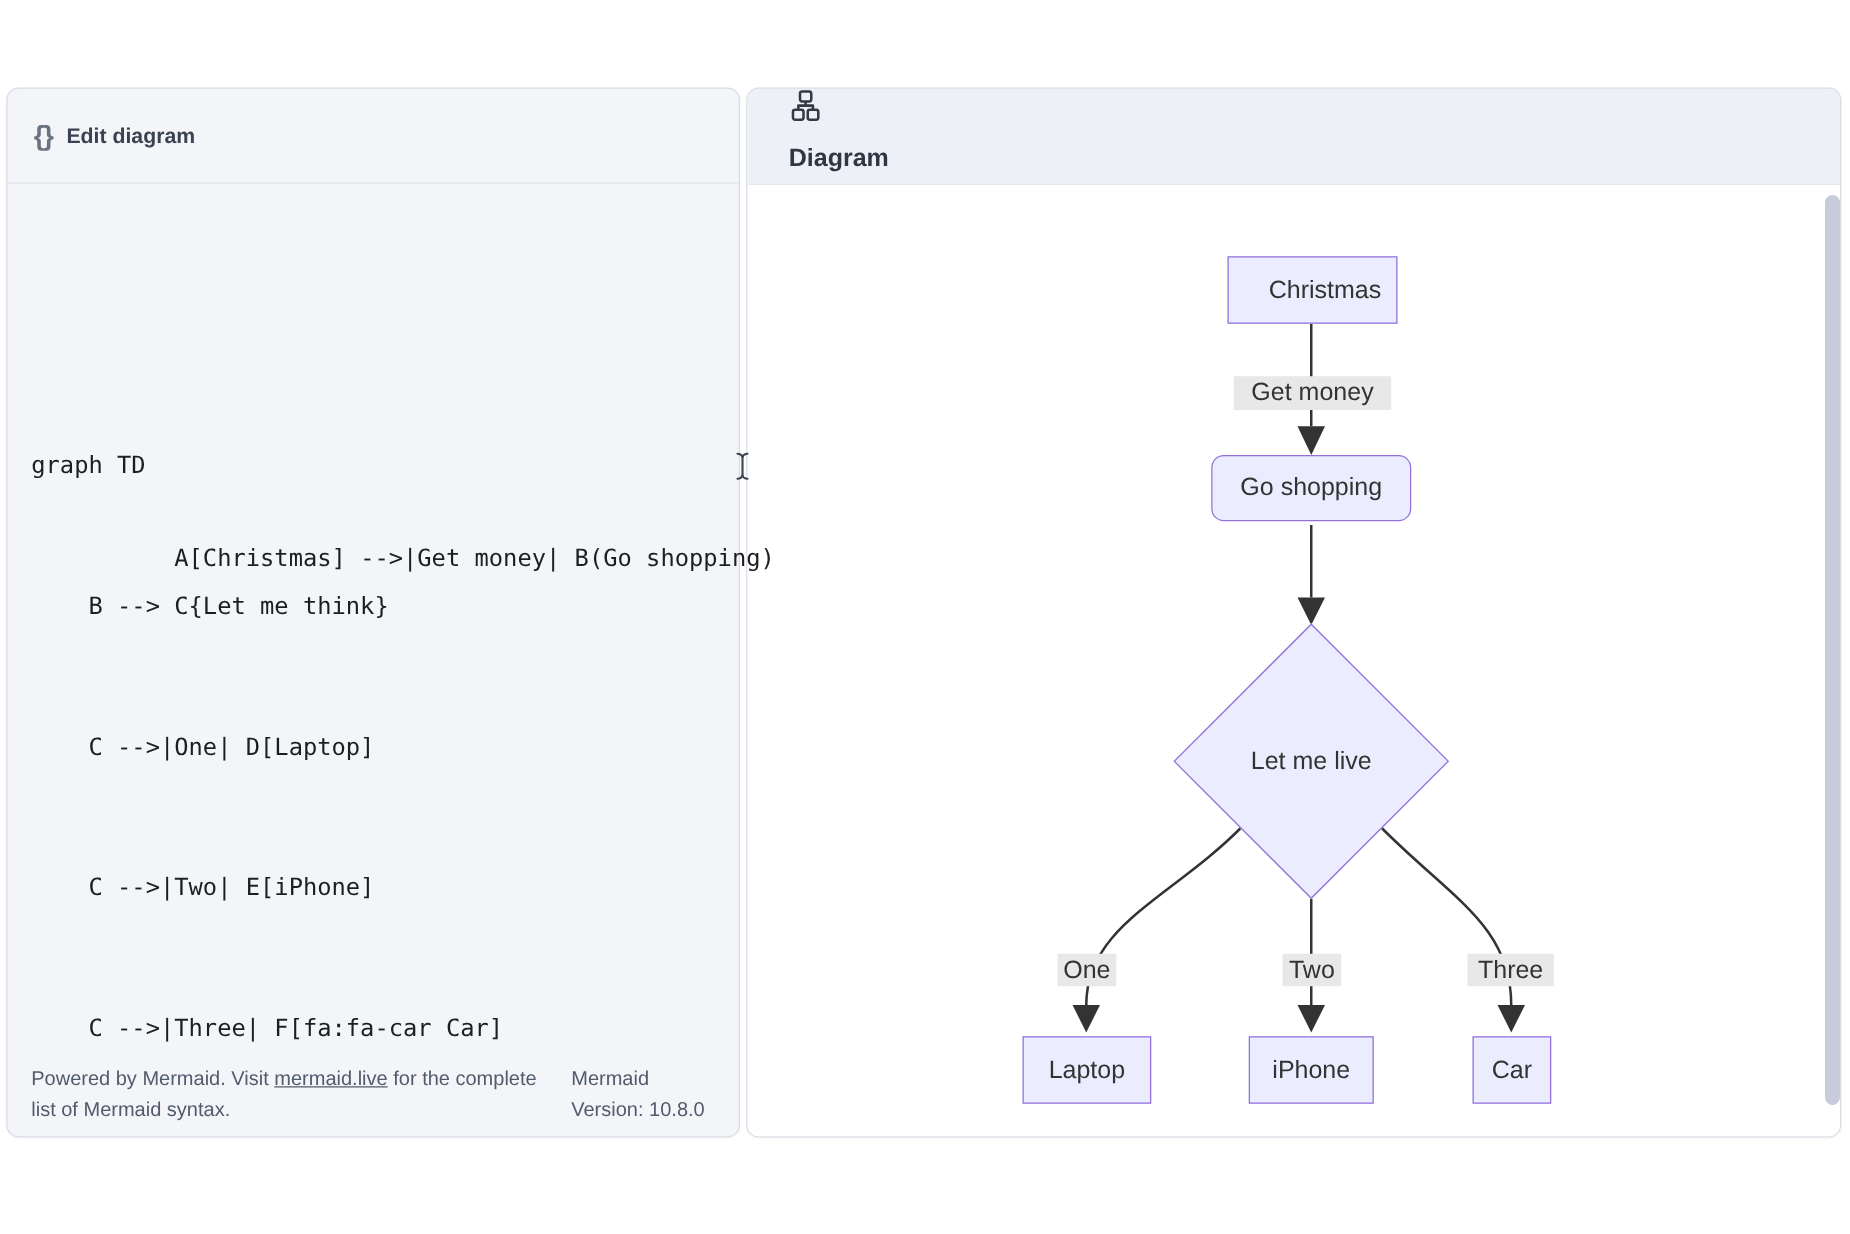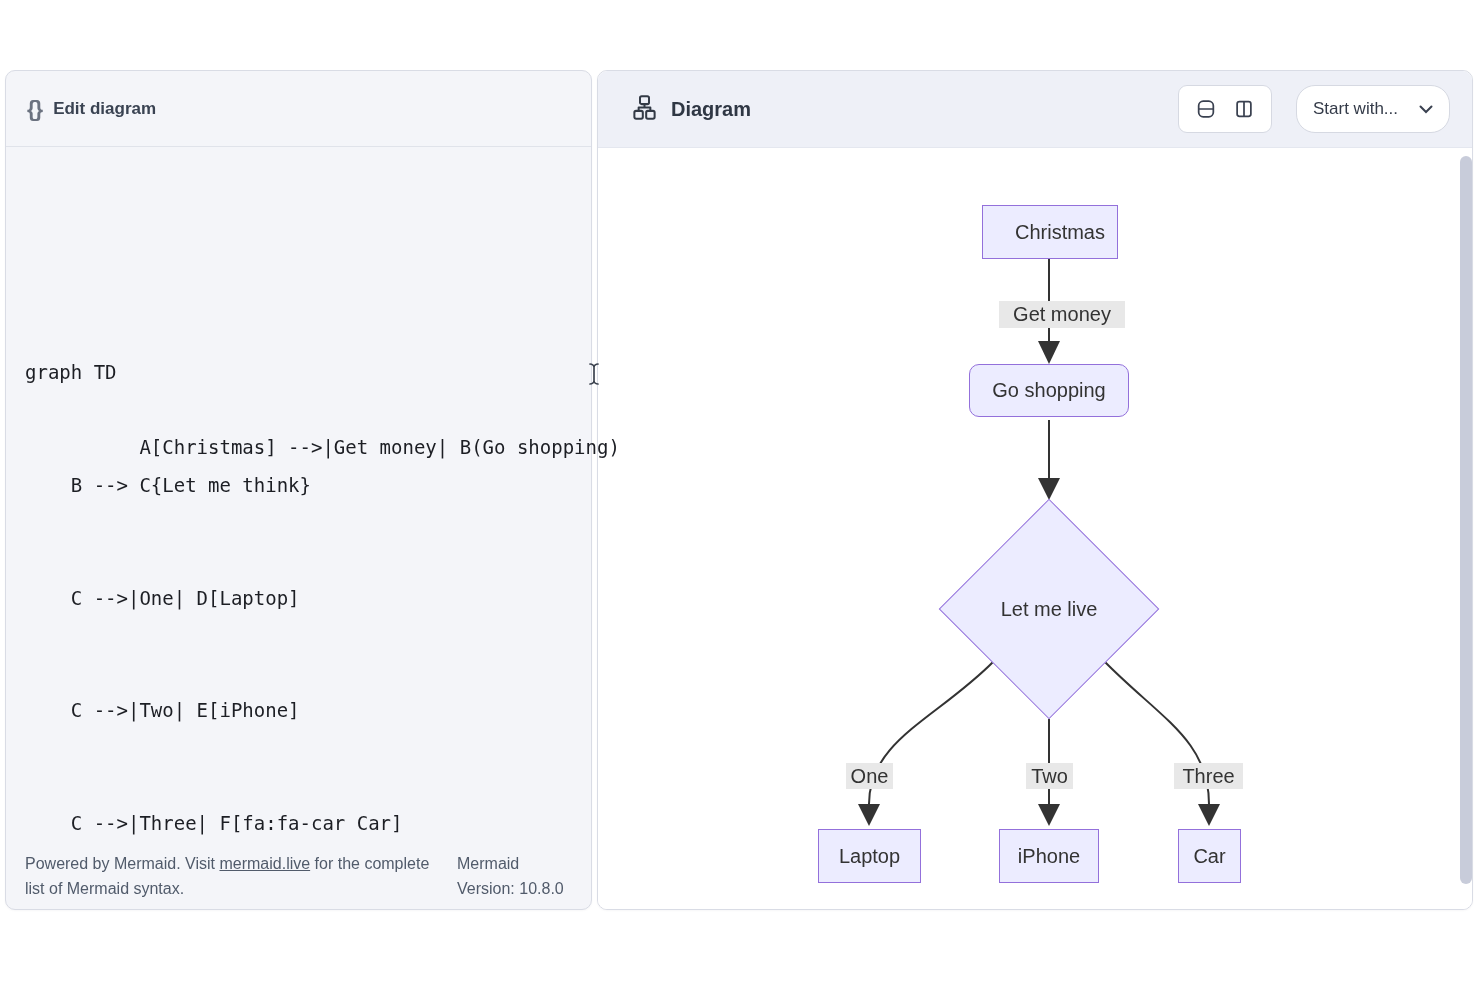--- a/index.html
+++ b/index.html
@@ -28,22 +28,22 @@
   .editor-footer { position:absolute; left:19px; right:12px; bottom:8px; display:flex;
     justify-content:space-between; font-size:16px; line-height:25px; color:#515b6b; }
   .credit { width:408px; }
   .credit a { color:#515b6b; text-decoration:underline; cursor:pointer; }
   .version { width:122px; }
 
   
   .viewer-panel { left:597px; top:70px; width:876px; height:840px; background:#ffffff;
     overflow:hidden; }
   .viewer-header { height:77px; background:#eef0f7; border-bottom:1px solid #e4e7ef;
-    display:flex; align-items:center; padding:0 22px 0 33px; gap:13px;
-    border-radius:9px 9px 0 0; }
+    display:flex; align-items:flex-start; padding:0 22px 0 33px; gap:13px;
+    border-radius:9px 9px 0 0;flex-direction:column; }
   .viewer-title { font-size:20px; font-weight:600; color:#2f3744; }
   .controls { margin-left:auto; display:flex; align-items:center; gap:24px; }
   .btn-group { background:#fff; border:1px solid #d6d9e2; border-radius:9px; height:48px;
     display:flex; align-items:center; padding:0 12px; gap:8px; }
   .icon-btn { background:none; border:none; width:30px; height:48px; display:flex;
     align-items:center; justify-content:center; cursor:pointer; }
   .start-with { background:#fff; border:1px solid #d6d9e2; border-radius:19px; height:48px;
     width:154px; display:flex; align-items:center; justify-content:space-between;
     padding:0 16px; font-size:17px; color:#343b49; cursor:pointer;
     font-family:"Liberation Sans", sans-serif; }
@@ -59,21 +59,21 @@
   .node-iphone { left:401px; top:681px; width:100px; height:54px; }
   .node-car { left:580px; top:681px; width:63px;  height:54px; }
 
   .diamond-shape { position:absolute; left:373px; top:383px; width:156px; height:156px;
     transform:rotate(45deg); background:#ECECFF; border:1.3px solid #9370DB; }
   .diamond-label { position:absolute; left:371px; top:447px; width:160px; height:28px;
     display:flex; align-items:center; justify-content:center; color:#333333; font-size:20px; }
 
   .edge-label { position:absolute; background:#e8e8e8; color:#333333; font-size:20px;
     display:flex; align-items:center; justify-content:center; }
-  .lbl-get-money { left:401px; top:153px; width:126px; height:27px; }
+  .lbl-get-money { left:389px; top:153px; width:126px; height:27px; }
   .lbl-one   { left:248px; top:615px; width:47px; height:26px; }
   .lbl-two   { left:428px; top:615px; width:47px; height:26px; }
   .lbl-three { left:576px; top:615px; width:69px; height:26px; }
 
   .scroll-thumb { position:absolute; left:862px; top:8px; width:12px; height:728px;
     background:#c8ccda; border-radius:7px; }
 </style>
 </head>
 <body>
 

